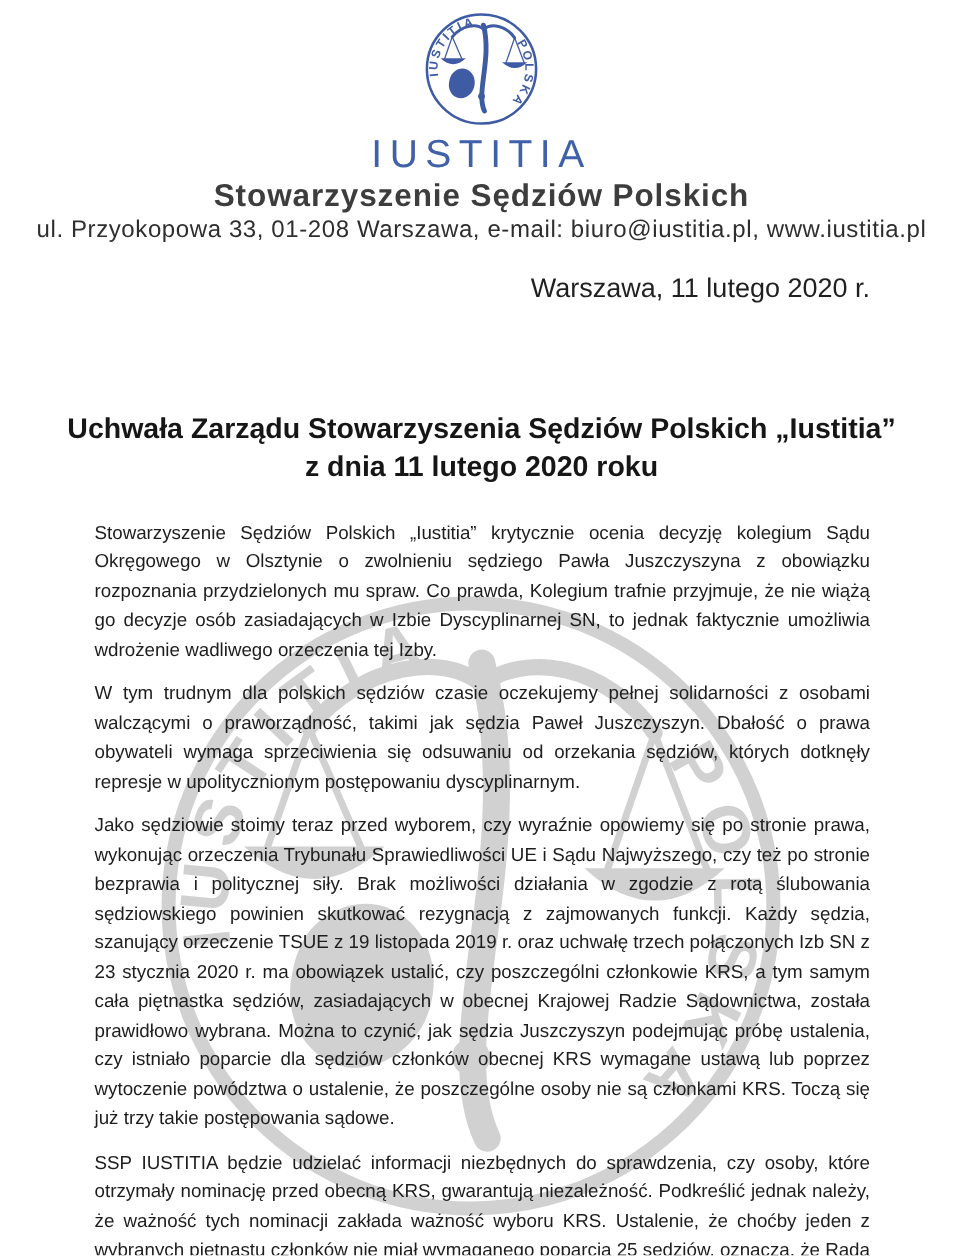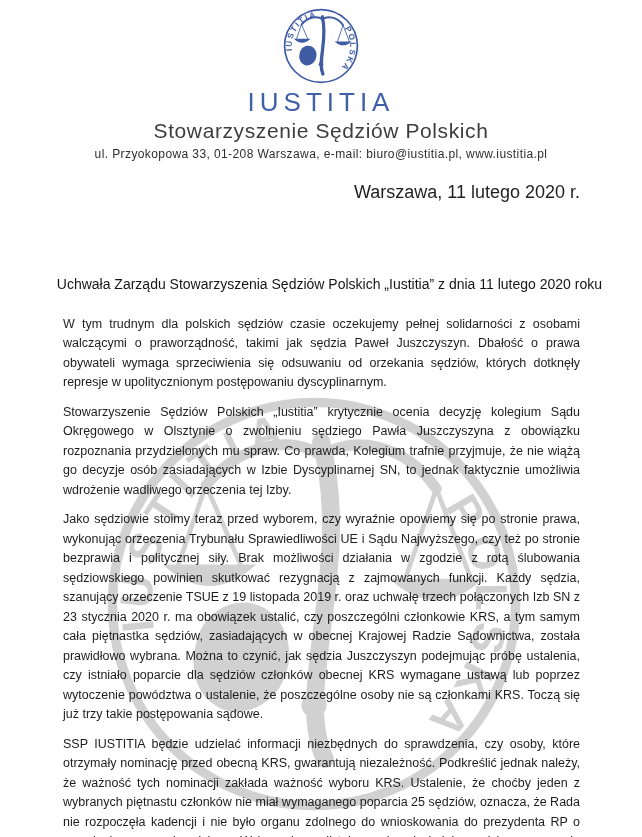--- a/index.html
+++ b/index.html
@@ -36,50 +36,50 @@
     color: #4060a8;
     font-size: 26px;
     font-weight: 400;
     letter-spacing: 5px;
     line-height: 1.05;
   }
   .org-name {
     margin-top: 2px;
     color: #3d3d3d;
     font-size: 21px;
-    font-weight: 400;
+    font-weight: 700;
     letter-spacing: 0.6px;
     line-height: 1.2;
   }
   .address {
     margin-top: 3px;
     color: #2e2e2e;
-    font-size: 12px;
+    font-size: 16px;
     letter-spacing: 0.4px;
     line-height: 16px;
   }
   
   .date-line {
     position: relative;
     z-index: 2;
     margin-top: 20px;
     padding-right: 62px;
     text-align: right;
     color: #1f1f1f;
     font-size: 18px;
   }
   
   .doc-title {
     position: relative;
     z-index: 2;
     margin: 72px 40px 0 40px;
-    text-align: right;
+    text-align: center;
     color: #161616;
-    font-size: 14px;
-    font-weight: 400;
+    font-size: 19px;
+    font-weight: 700;
     line-height: 1.3;
   }
   
   .content {
     position: relative;
     z-index: 2;
     margin: 21px 62px 0 63px;
     color: #1d1d1d;
     font-size: 12.5px;
     line-height: 19.5px;
@@ -163,19 +163,19 @@
     <div class="address">
       <div>ul. Przyokopowa 33, 01-208 Warszawa, e-mail: biuro@iustitia.pl, www.iustitia.pl</div>
     </div>
   </div>
 
   <div class="date-line">Warszawa, 11 lutego 2020 r.</div>
 
   <div class="doc-title">Uchwała Zarządu Stowarzyszenia Sędziów Polskich „Iustitia” z dnia 11 lutego 2020 roku</div>
 
   <div class="content">
+    <p>Stowarzyszenie Sędziów Polskich „Iustitia” krytycznie ocenia decyzję kolegium Sądu Okręgowego w Olsztynie o zwolnieniu sędziego Pawła Juszczyszyna z obowiązku rozpoznania przydzielonych mu spraw. Co prawda, Kolegium trafnie przyjmuje, że nie wiążą go decyzje osób zasiadających w Izbie Dyscyplinarnej SN, to jednak faktycznie umożliwia wdrożenie wadliwego orzeczenia tej Izby.</p>
     <p>W tym trudnym dla polskich sędziów czasie oczekujemy pełnej solidarności z osobami walczącymi o praworządność, takimi jak sędzia Paweł Juszczyszyn. Dbałość o prawa obywateli wymaga sprzeciwienia się odsuwaniu od orzekania sędziów, których dotknęły represje w upolitycznionym postępowaniu dyscyplinarnym.</p>
-    <p>Stowarzyszenie Sędziów Polskich „Iustitia” krytycznie ocenia decyzję kolegium Sądu Okręgowego w Olsztynie o zwolnieniu sędziego Pawła Juszczyszyna z obowiązku rozpoznania przydzielonych mu spraw. Co prawda, Kolegium trafnie przyjmuje, że nie wiążą go decyzje osób zasiadających w Izbie Dyscyplinarnej SN, to jednak faktycznie umożliwia wdrożenie wadliwego orzeczenia tej Izby.</p>
     <p>Jako sędziowie stoimy teraz przed wyborem, czy wyraźnie opowiemy się po stronie prawa, wykonując orzeczenia Trybunału Sprawiedliwości UE i Sądu Najwyższego, czy też po stronie bezprawia i politycznej siły. Brak możliwości działania w zgodzie z rotą ślubowania sędziowskiego powinien skutkować rezygnacją z zajmowanych funkcji. Każdy sędzia, szanujący orzeczenie TSUE z 19 listopada 2019 r. oraz uchwałę trzech połączonych Izb SN z 23 stycznia 2020 r.  ma obowiązek ustalić, czy poszczególni członkowie KRS, a tym samym cała piętnastka sędziów, zasiadających w obecnej Krajowej Radzie Sądownictwa, została prawidłowo wybrana. Można to czynić, jak sędzia Juszczyszyn podejmując próbę ustalenia, czy istniało poparcie dla sędziów członków obecnej KRS wymagane ustawą lub poprzez wytoczenie powództwa o ustalenie, że poszczególne osoby nie są członkami KRS. Toczą się już trzy takie postępowania sądowe.</p>
     <p>SSP IUSTITIA będzie udzielać informacji niezbędnych do sprawdzenia, czy osoby, które otrzymały nominację przed obecną KRS, gwarantują niezależność. Podkreślić jednak należy, że ważność tych nominacji zakłada ważność wyboru KRS. Ustalenie, że choćby jeden z wybranych piętnastu członków nie miał wymaganego poparcia 25 sędziów, oznacza, że Rada nie rozpoczęła kadencji i nie było organu zdolnego do wnioskowania do prezydenta RP o powołanie na urząd sędziego. W konsekwencji taka osoba nie byłaby sędzią z znaczeniu ustrojowym.</p>
   </div>
 
 </div>
 
 </body></html>

